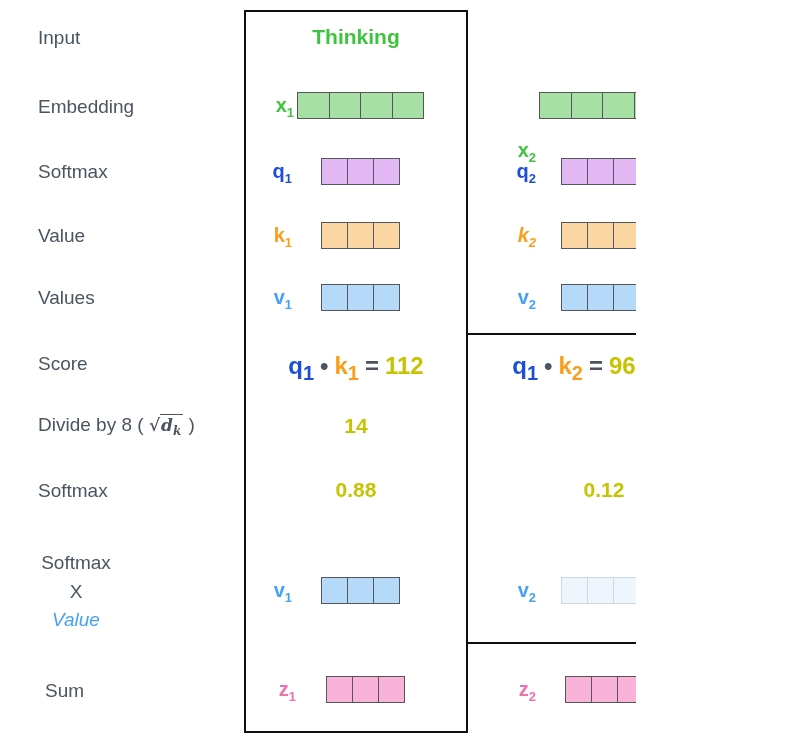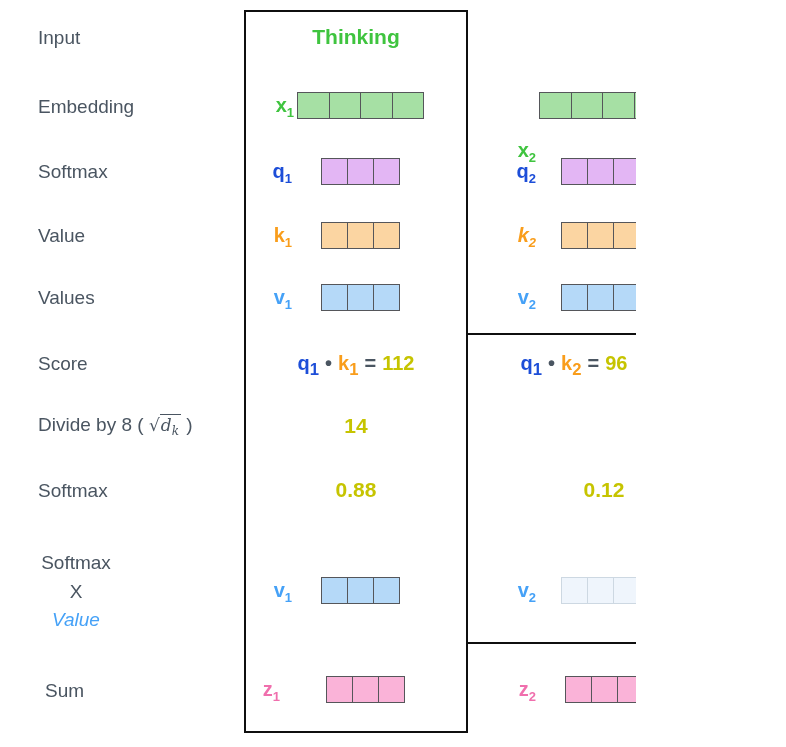--- a/index.html
+++ b/index.html
@@ -37,30 +37,30 @@
   .w4{width:127px;}
   .w3{width:79px;}
   .fill-green .cell{background:#a6e0a4;}
   .fill-purple .cell{background:#e3b6f4;}
   .fill-orange .cell{background:#fbd5a2;}
   .fill-blue .cell{background:#b5d9f8;}
   .fill-pink .cell{background:#fab3d8;}
   .fill-faded .cell{background:#eff5fc;border-color:#cdd8e2;}
 
   
-  .formula{position:absolute;font-size:20px;font-weight:700;text-align:center;white-space:nowrap;}
+  .formula{position:absolute;font-size:24px;font-weight:700;text-align:center;white-space:nowrap;}
   .formula .gap{display:inline-block;width:6px;}
   .num{position:absolute;font-size:21px;font-weight:700;color:#c6c400;text-align:center;}
 
   
   #softmax-x-value{position:absolute;left:30px;top:549px;width:92px;text-align:center;color:#4a5561;font-size:19px;line-height:28.5px;}
   #softmax-x-value .blue-line{color:#45a1f7;font-style:italic;}
 
   
-  .sqrt-wrap{font-family:"DejaVu Serif", serif;font-style:italic;font-size:17px;}
+  .sqrt-wrap{font-family:"DejaVu Serif", serif;font-style:italic;font-size:17px;font-weight:bold;}
   .sqrt-sym{font-style:normal;}
   .sqrt-rad{border-top:1px solid #4a5561;padding:0 2px 0 1px;}
   .sqrt-rad sub{font-size:12px;}
 </style>
 </head>
 <body>
 
 <div id="canvas">
 
   <div class="frame" id="frame-thinking"></div>
@@ -157,21 +157,21 @@
       <div class="cell"></div>
       <div class="cell"></div>
     </div>
   <div class="vlabel c-blue" style="left:496px;top:577px;"><span>v</span><sub>2</sub></div>
   <div class="cells w3 fill-faded" style="left:561px;top:577px;">
       <div class="cell"></div>
       <div class="cell"></div>
       <div class="cell"></div>
     </div>
 
-  <div class="vlabel c-pink" style="left:240px;top:676px;"><span>z</span><sub>1</sub></div>
+  <div class="vlabel c-pink" style="left:256px;top:676px;"><span>z</span><sub>1</sub></div>
   <div class="cells w3 fill-pink" style="left:326px;top:676px;">
       <div class="cell"></div>
       <div class="cell"></div>
       <div class="cell"></div>
     </div>
   <div class="vlabel c-pink" style="left:496px;top:676px;"><span>z</span><sub>2</sub></div>
   <div class="cells w3 fill-pink" style="left:565px;top:676px;">
       <div class="cell"></div>
       <div class="cell"></div>
       <div class="cell"></div>

